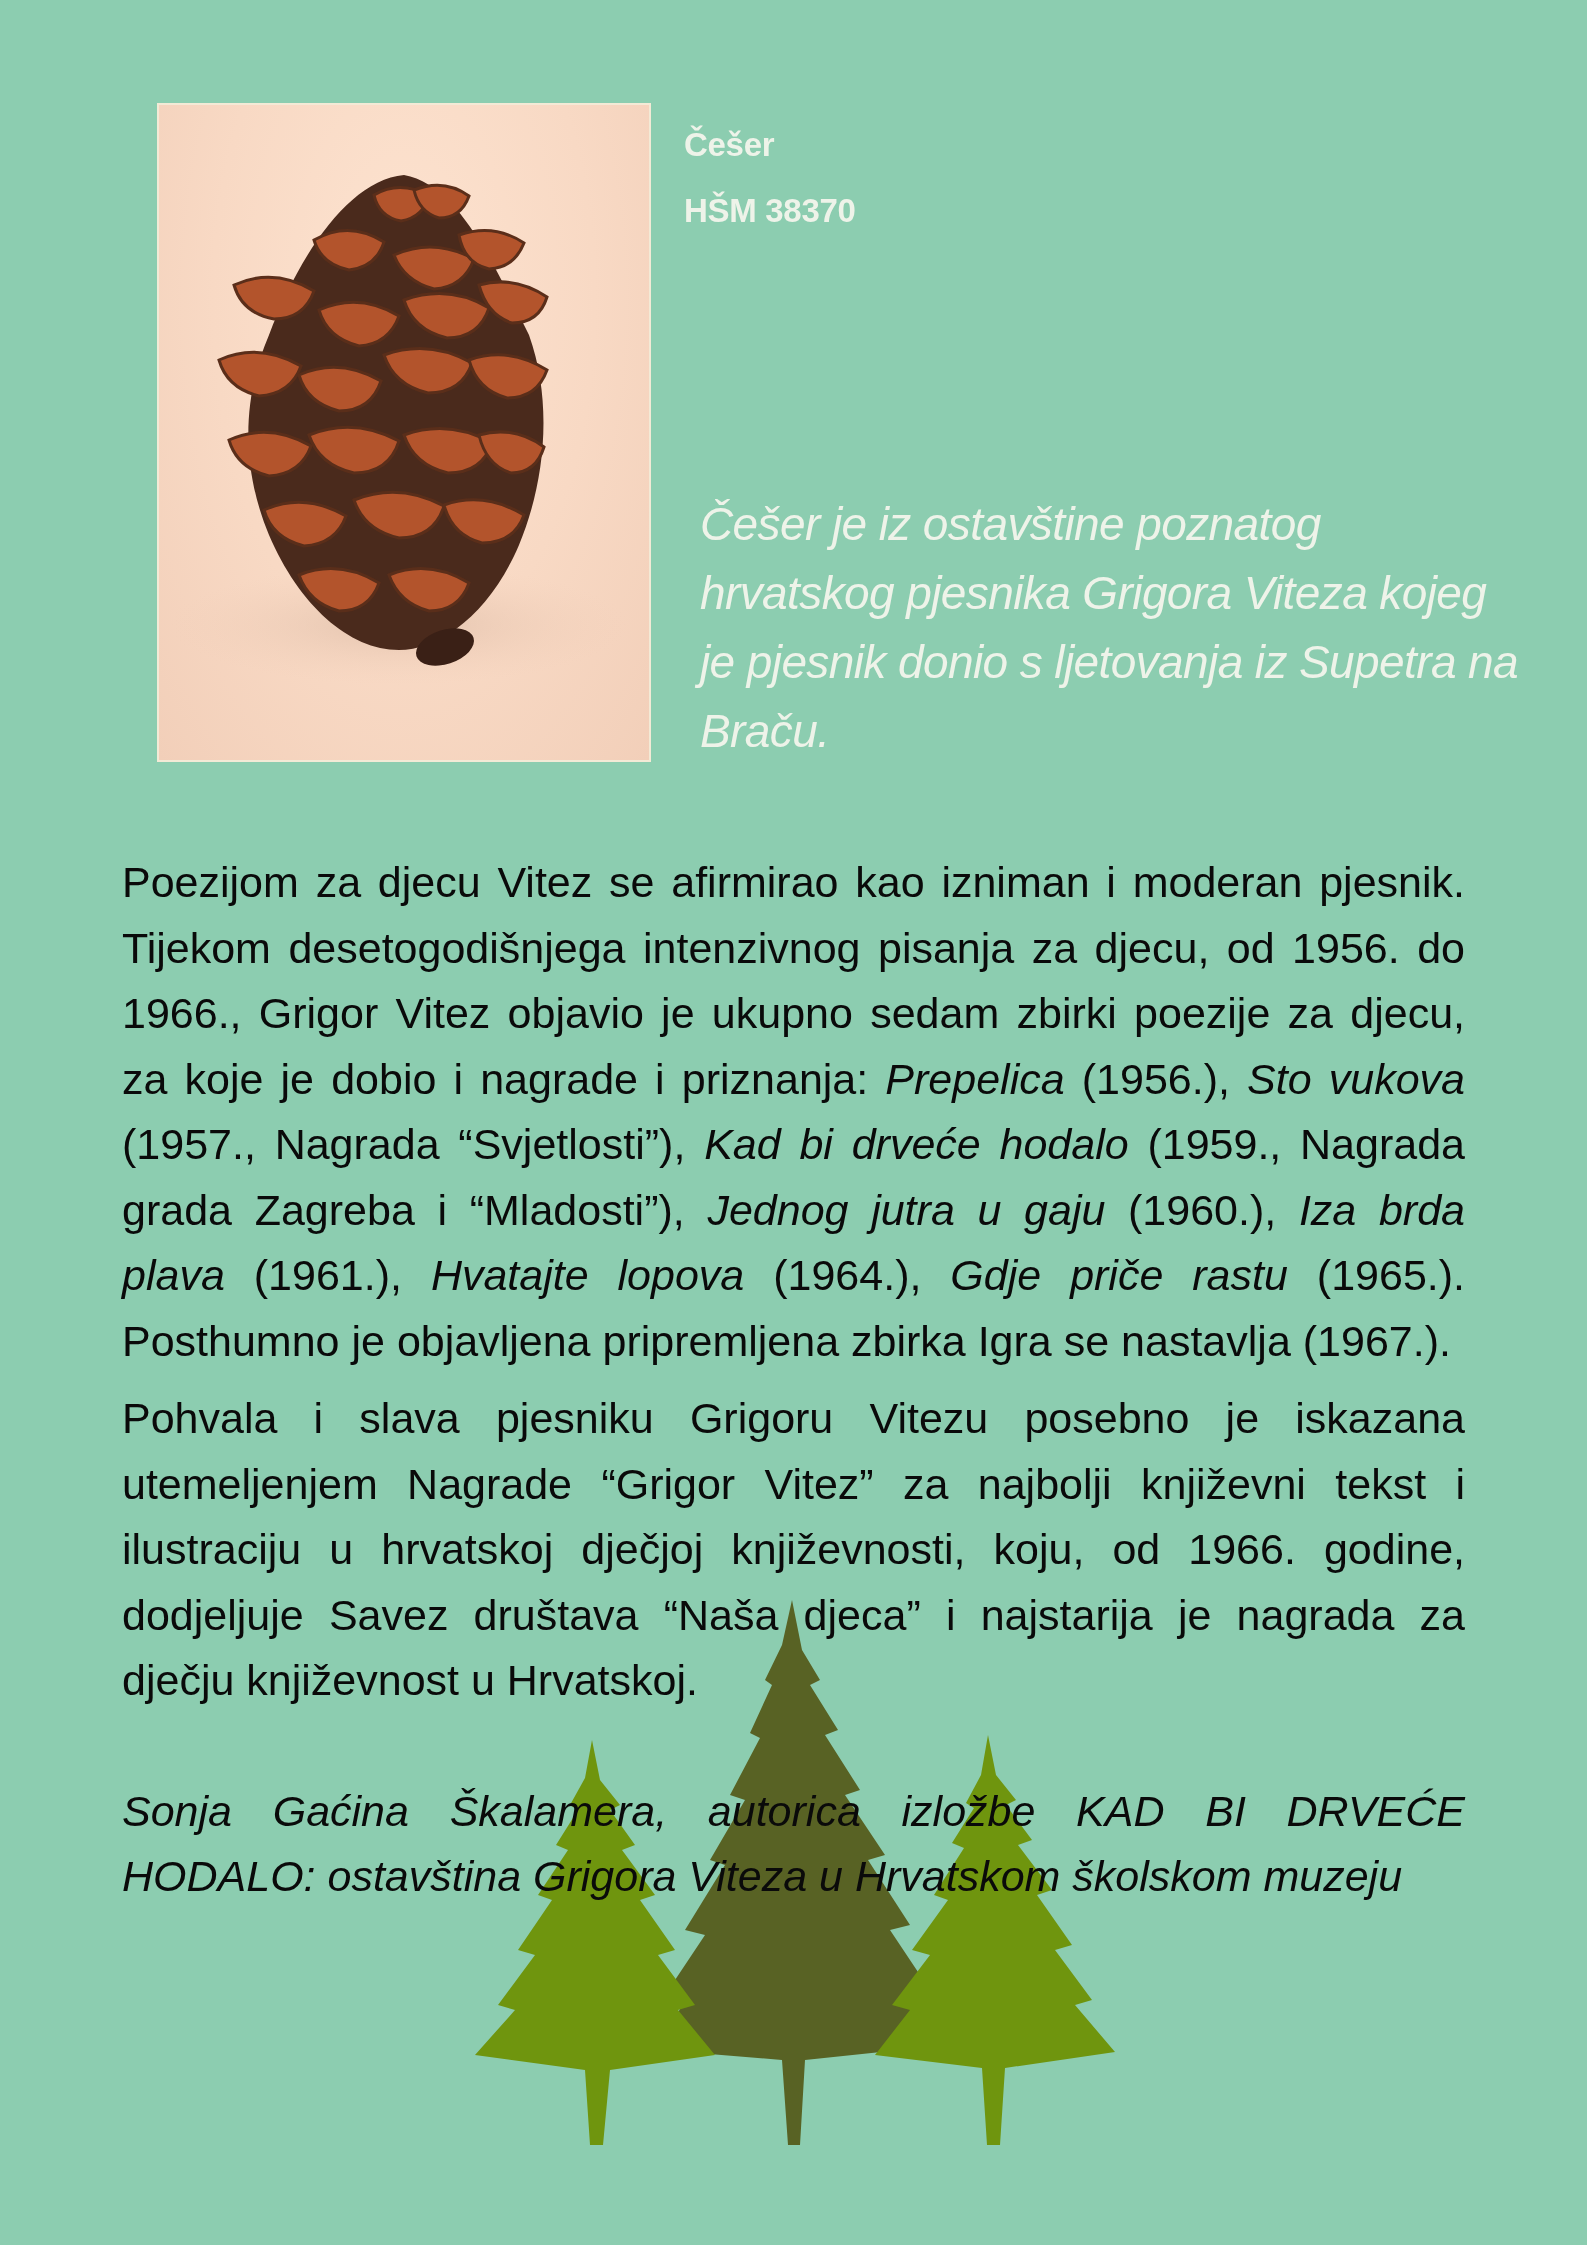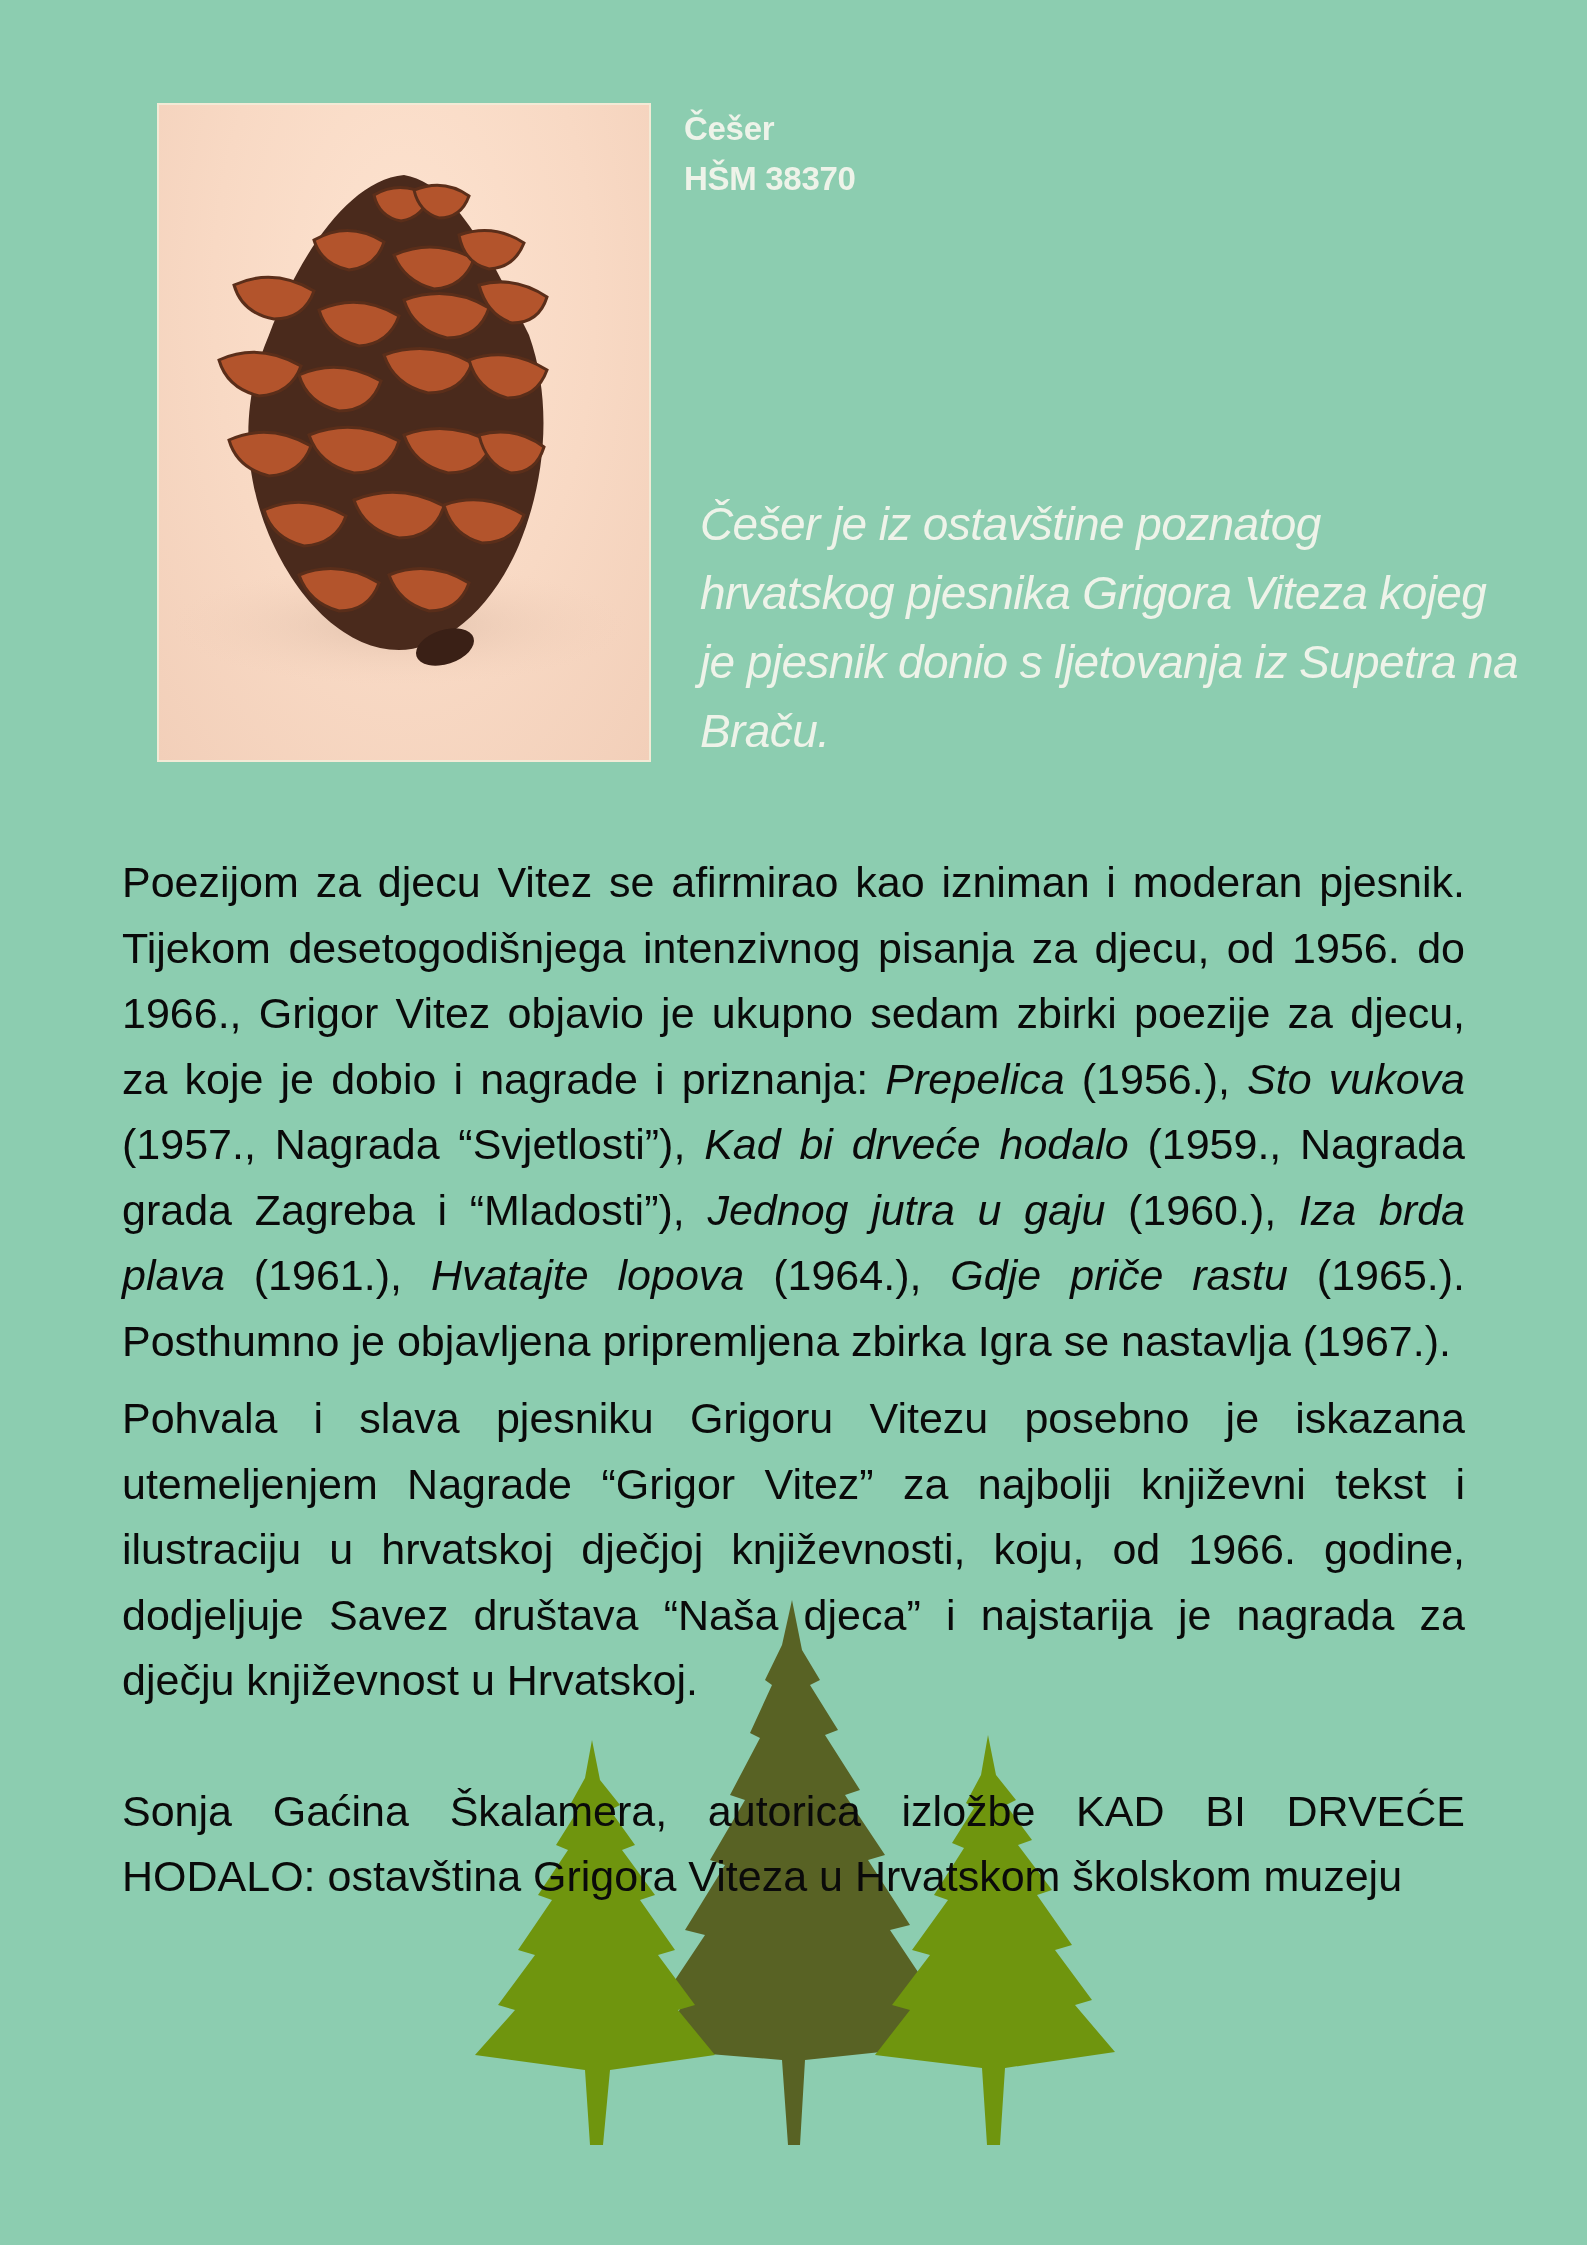--- a/index.html
+++ b/index.html
@@ -16,37 +16,37 @@
       box-shadow: 0 0 0 2px #f3ead6;
       overflow: hidden;
     }
     .photo svg { width: 100%; height: 100%; display: block; }
     .meta {
       position: absolute; left: 684px; top: 104px;
       color: #eef3e9; font-weight: bold; font-size: 33px; line-height: 50px;
       font-family: "Liberation Sans", "DejaVu Sans", sans-serif;
       letter-spacing: -0.3px;
     }
-    .meta div { white-space: nowrap; }
+    .meta div { white-space: nowrap; margin-top: 16px; }
     .caption {
       position: absolute; left: 700px; top: 490px; width: 820px;
       color: #eef3e9; font-style: italic; font-size: 46px; line-height: 69px;
       font-family: "Liberation Sans", "DejaVu Sans", sans-serif;
       letter-spacing: -0.6px;
     }
     .body-text {
       position: absolute; left: 110px; top: 838px; width: 1367px;
       color: #0a0a0a; font-size: 43px; line-height: 65.5px;
       text-align: justify;
       font-family: "Liberation Sans", "DejaVu Sans", sans-serif;
       z-index: 2;
     }
     .body-text p { margin: 12px; }
     .body-text em { font-style: italic; }
-    .signature { margin-top: 65px !important; }
+    .signature { margin-top: 65px !important; font-style: italic; }
     .trees {
       position: absolute; left: 460px; top: 1590px; width: 680px; height: 560px;
       z-index: 1;
     }
     .trees svg { width: 100%; height: 100%; display: block; }
   </style>
 </head>
 <body>
 
 <div class="photo">

